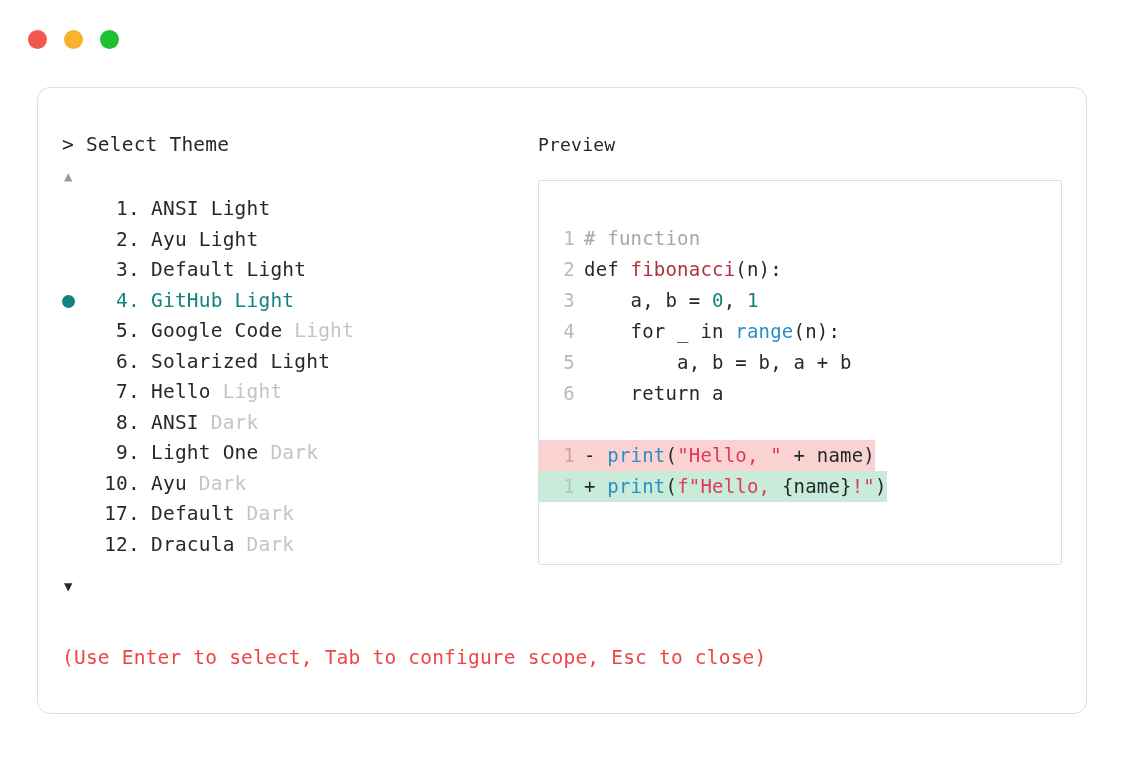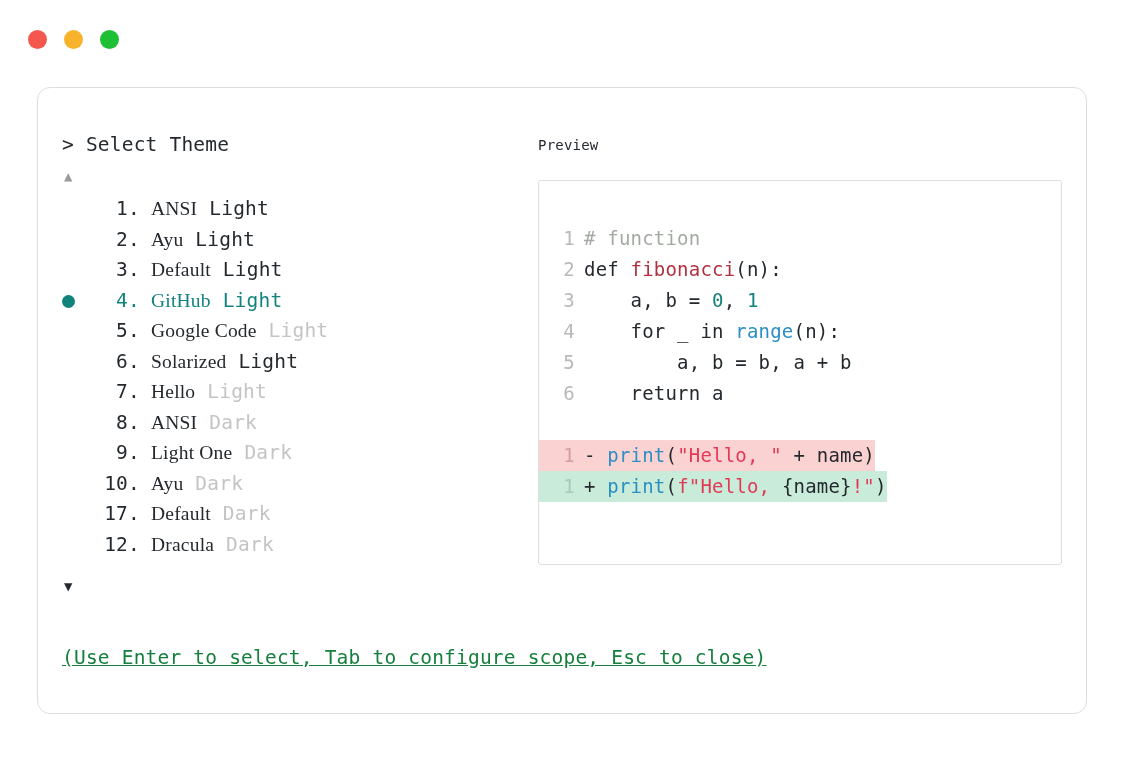--- a/index.html
+++ b/index.html
@@ -111,36 +111,36 @@
     background: #10837c;
     position: relative;
     top: 1px;
   }
   .num-cell {
     width: 48px;
     flex: 0 0 48px;
     text-align: right;
     color: #24292e;
   }
-  .name-cell { color: #24292e; padding-left: 11px; font-family: Liberation Serif, serif; }
+  .name-cell { color: #24292e; padding-left: 11px; }
   .variant-cell { color: #24292e; }
   .theme-row.dim .variant-cell { color: #c4c4c4; }
   .theme-row.selected .num-cell,
   .theme-row.selected .name-cell,
   .theme-row.selected .variant-cell { color: #10837c; }
 
   
   .right-col {
     position: absolute;
     left: 500px;
     top: 44px;
     width: 528px;
   }
   .preview-label {
-    font-size: 14px;
+    font-size: 18px;
     line-height: 26px;
     color: #24292e;
     letter-spacing: 0.2px;
   }
   .preview-box {
     margin-top: 22px;
     box-sizing: border-box;
     width: 524px;
     height: 385px;
     border: 1.5px solid #dedede;
@@ -186,24 +186,23 @@
   .tok-string  { color: #e23a56; }
   .tok-plain   { color: #24292e; }
 
   
   .footer-hint {
     position: absolute;
     left: 24px;
     bottom: 42px;
     font-size: 19.5px;
     line-height: 26px;
-    color: #15803d;
-    letter-spacing: 0.2px;
-    white-space: pre;
-    text-decoration: underline;
+    color: #ef4444;
+    letter-spacing: 0.2px;
+    white-space: pre;
   }
 </style>
 </head>
 <body>
 
 <div class="viewport">
 
   <div class="titlebar">
     <span class="dot" style="background: rgb(244, 87, 78);"></span>
     <span class="dot" style="background: rgb(247, 179, 43);"></span>

